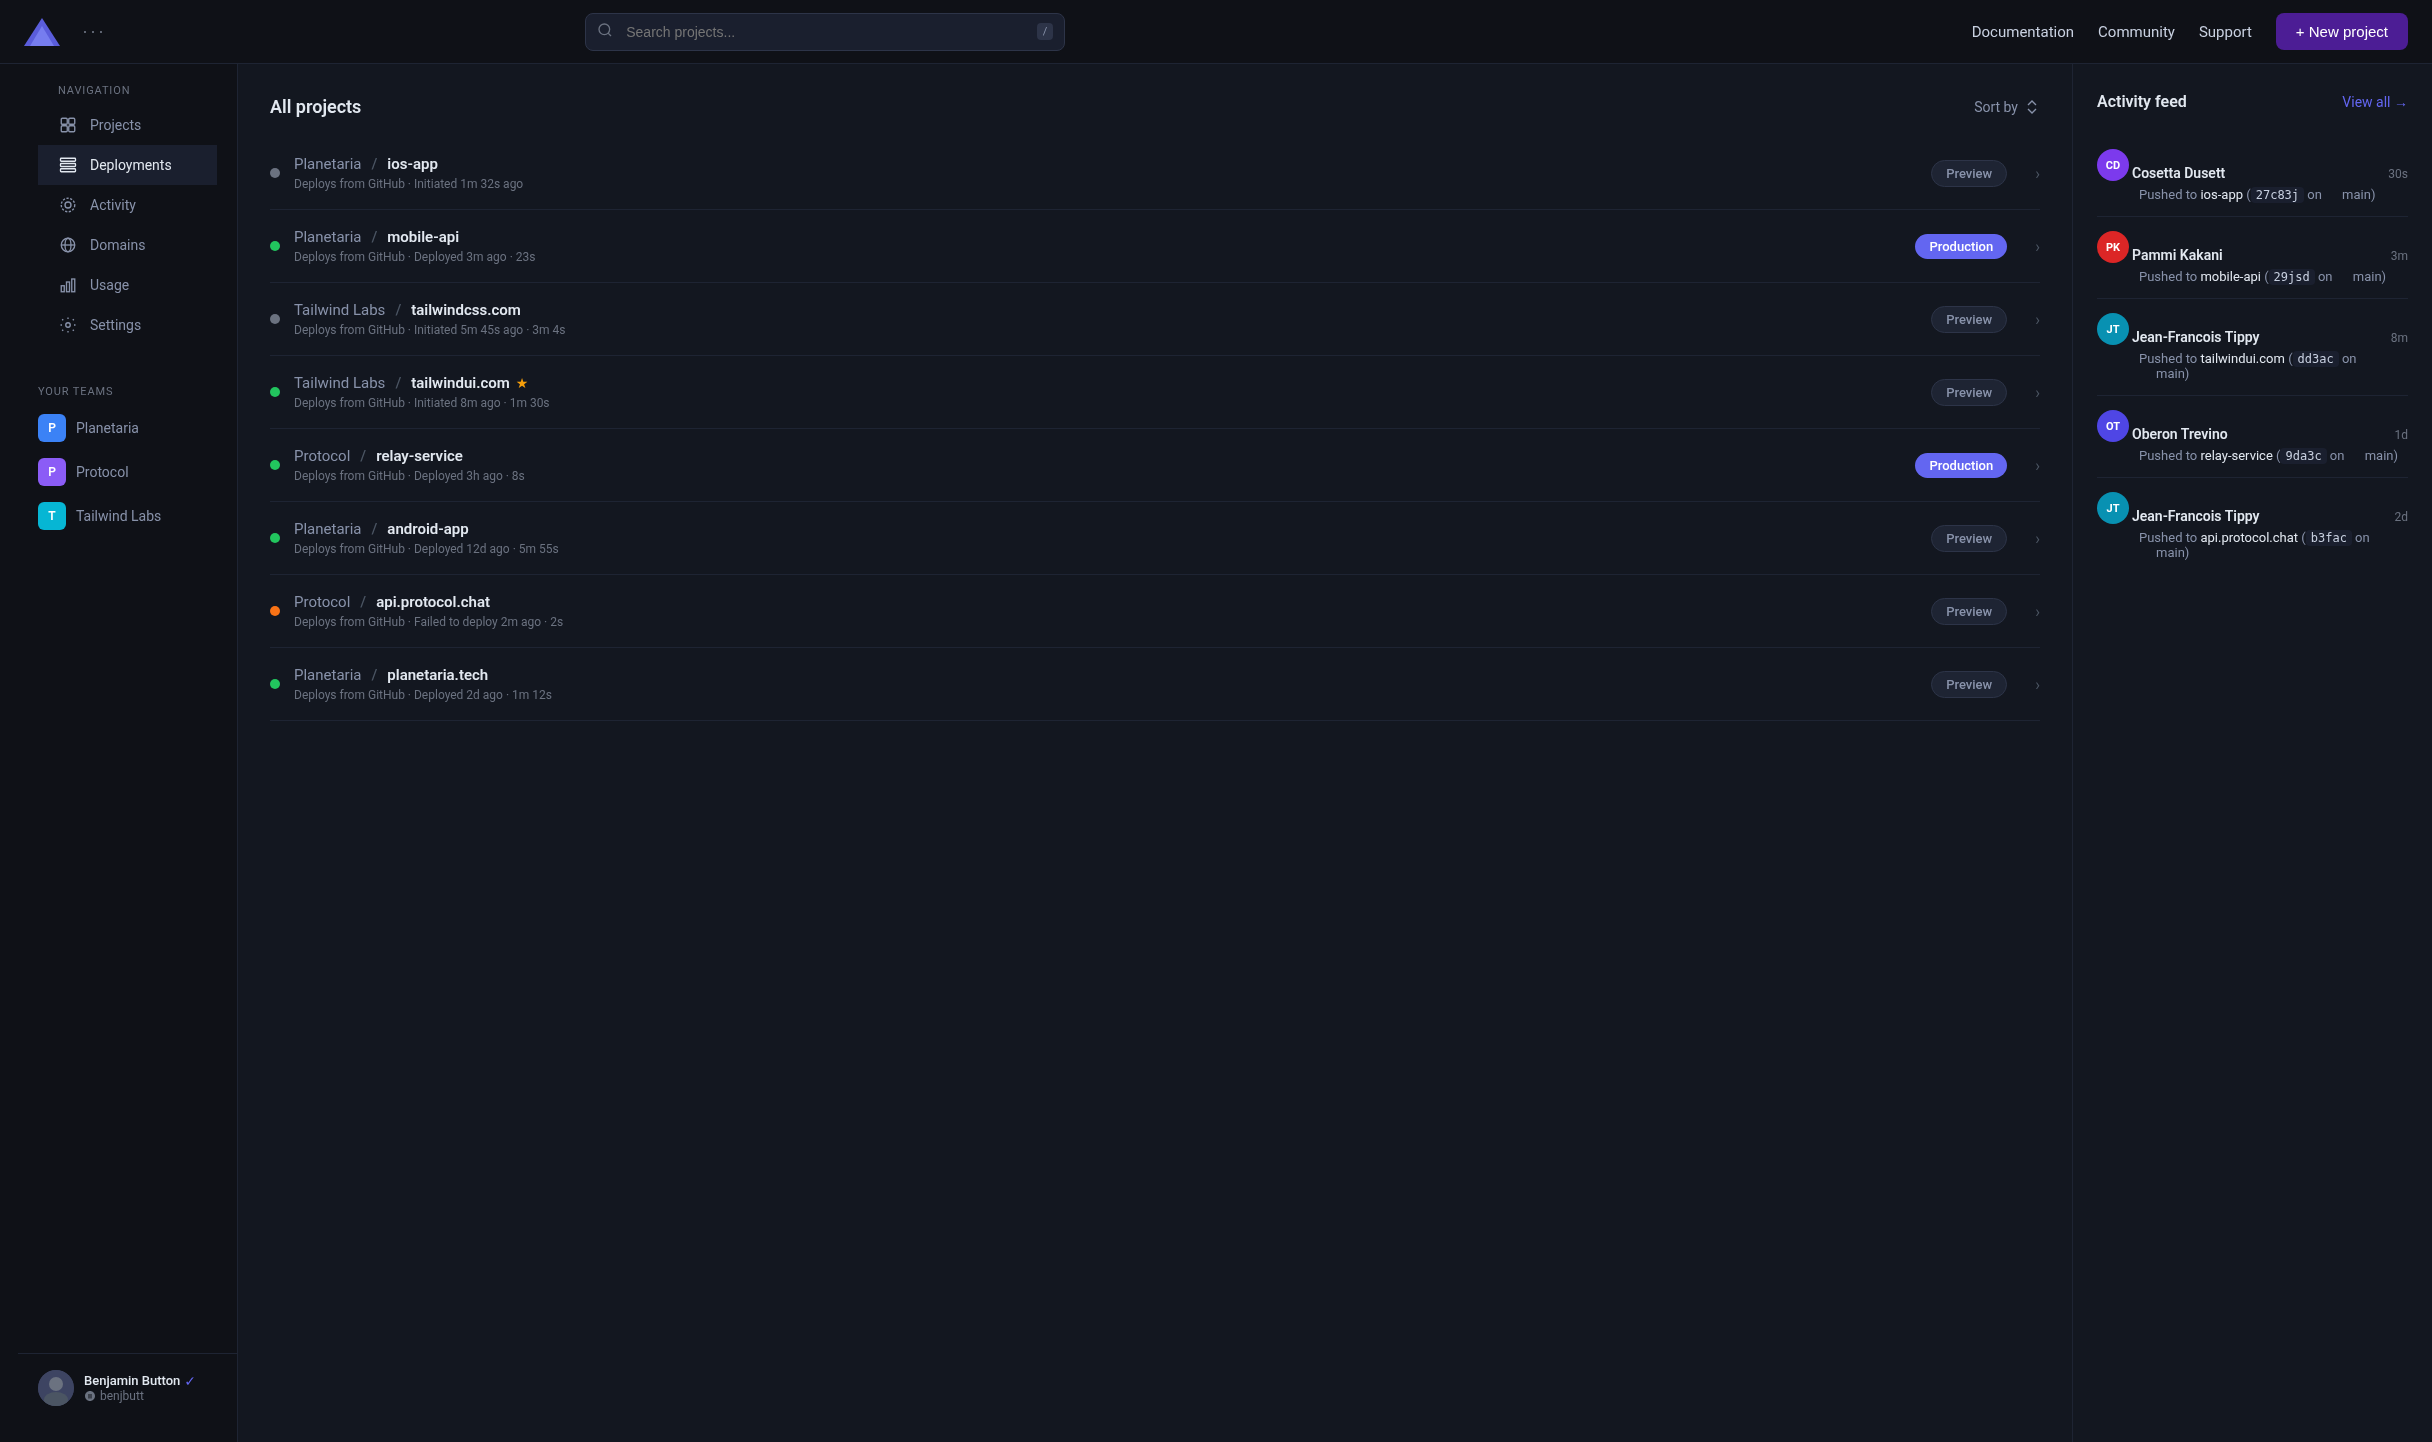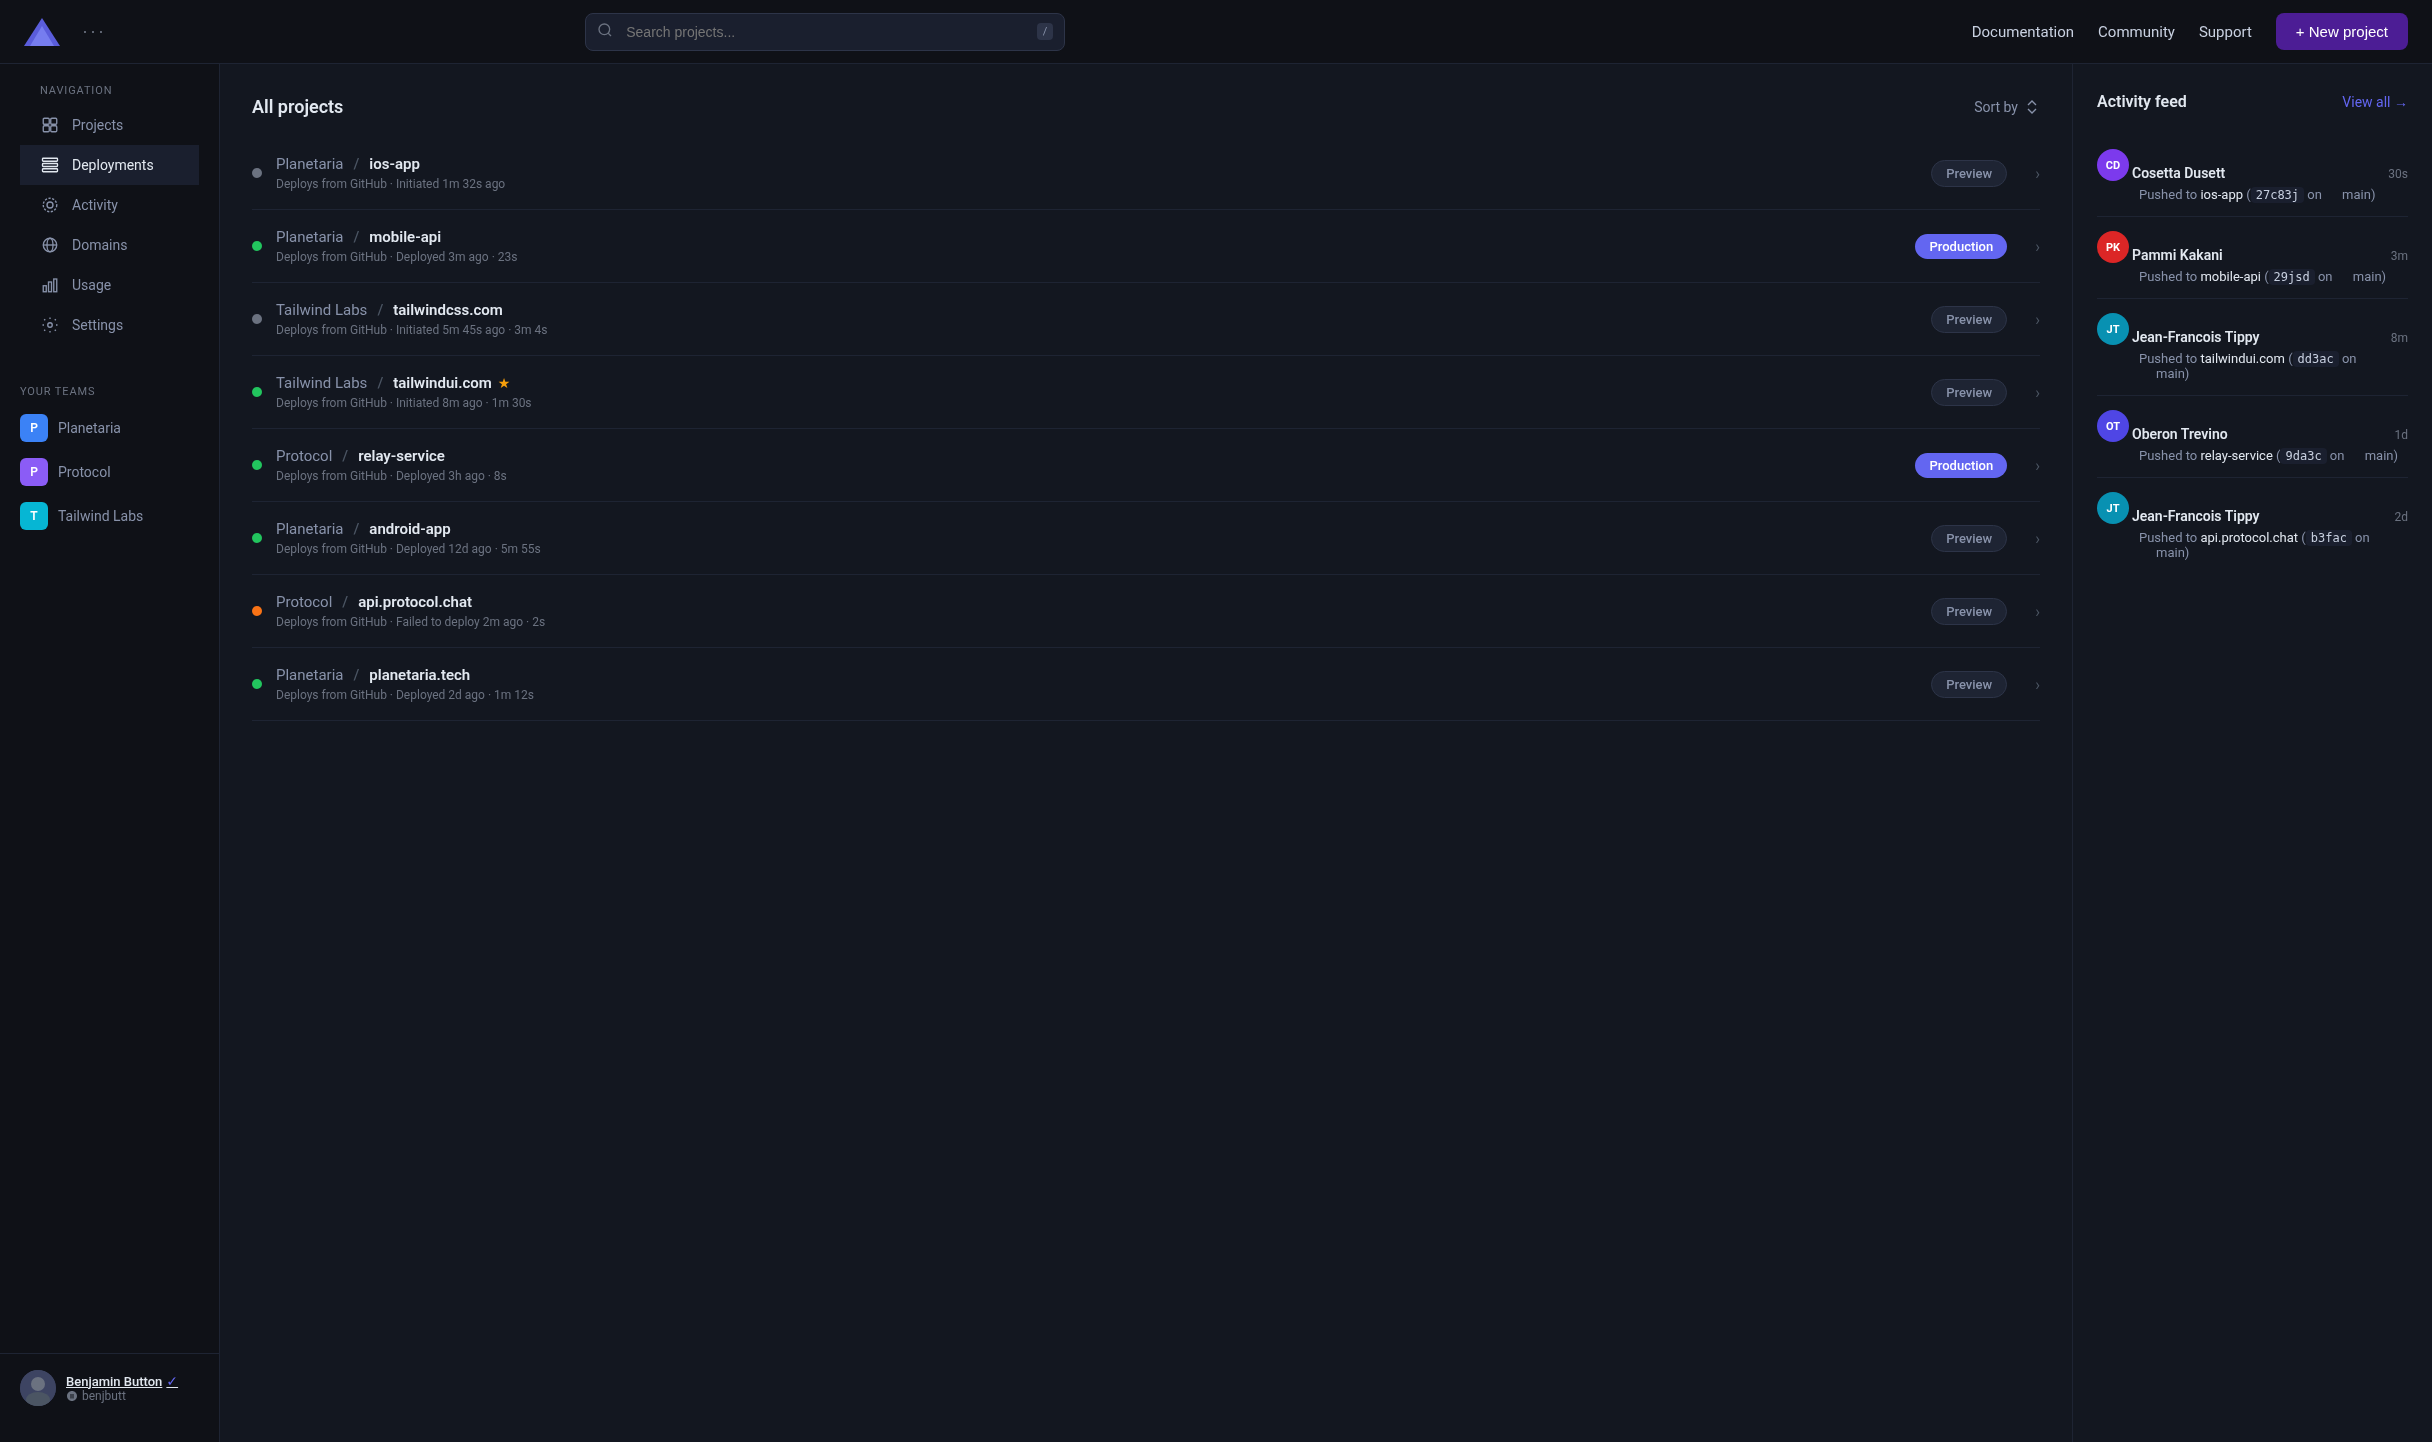--- a/index.html
+++ b/index.html
@@ -83,20 +83,21 @@
       display: flex;
       align-items: center;
       gap: 6px;
     }
 
     
     .main-layout {
       display: flex;
       flex: 1;
       overflow: hidden;
+      padding-left: 18px;
     }
 
     
     .sidebar {
       width: 220px;
       background: #0f1117;
       border-right: 1px solid #1e2433;
       display: flex;
       flex-direction: column;
       padding: 20px 0;
@@ -177,23 +178,21 @@
       color: #fff;
       overflow: hidden;
       position: relative;
     }
     .user-info { flex: 1; }
     .user-name {
       font-size: 13px;
       color: #e2e8f0;
       font-weight: 500;
       display: flex;
-      align-items: center;
       gap: 4px;
-      text-decoration: underline;
     }
     .verified-badge {
       color: #6366f1;
       font-size: 14px;
     }
     .user-handle { font-size: 12px; color: #6b7280; display: flex; align-items: center; gap: 4px; }
 
     
     .content-area {
       flex: 1;

